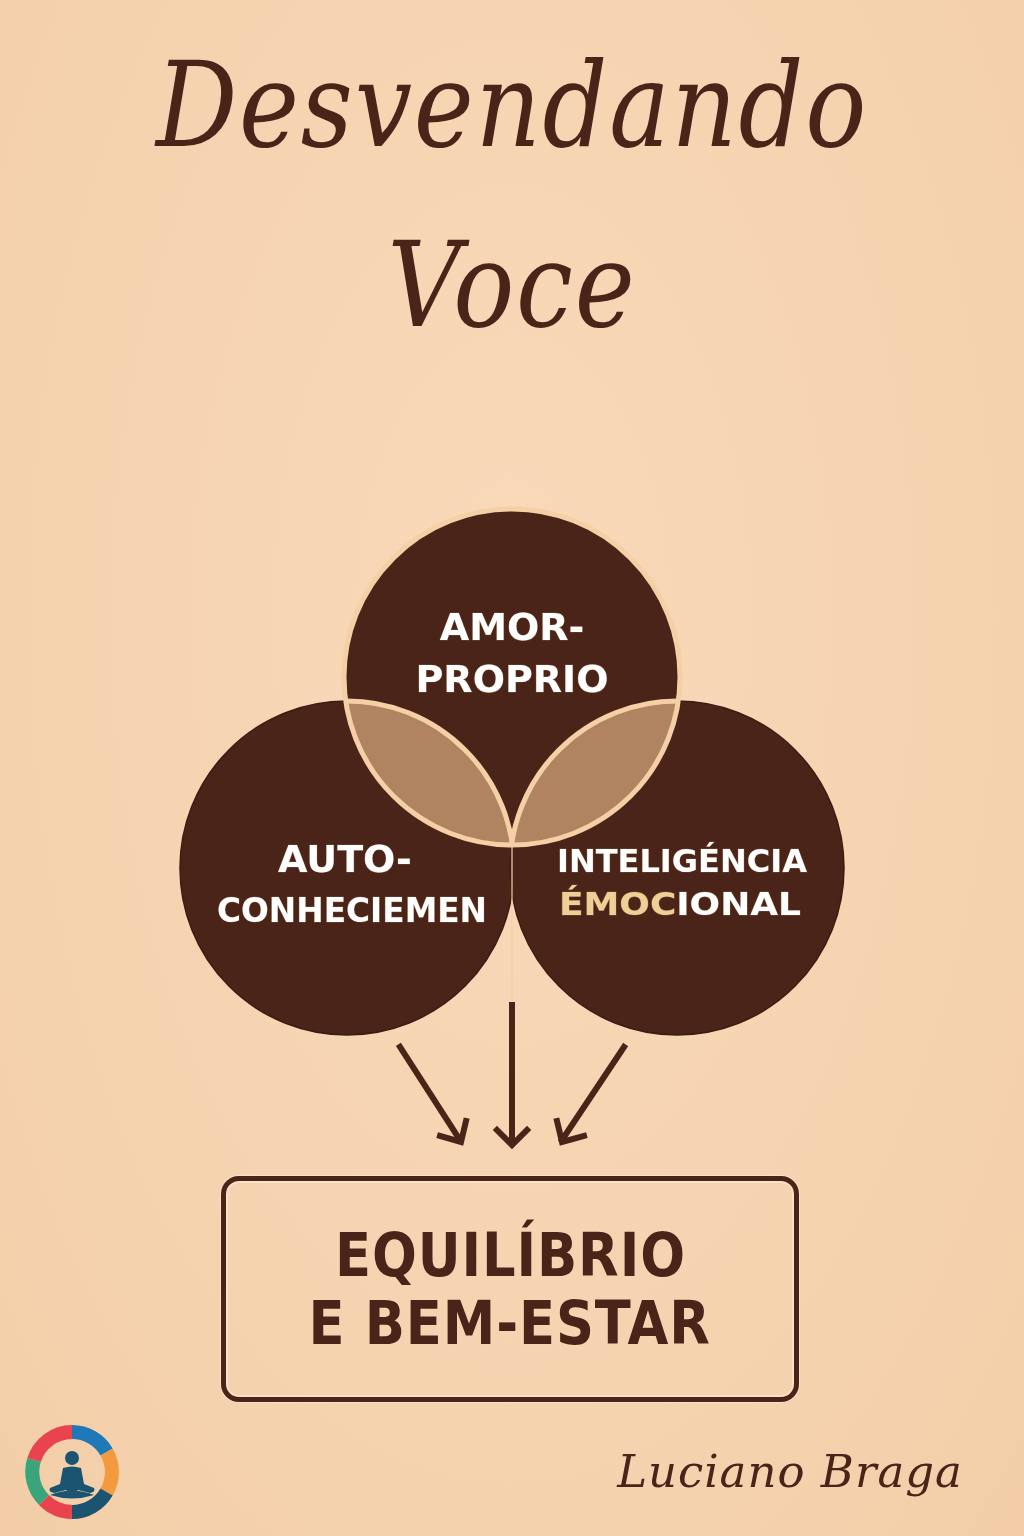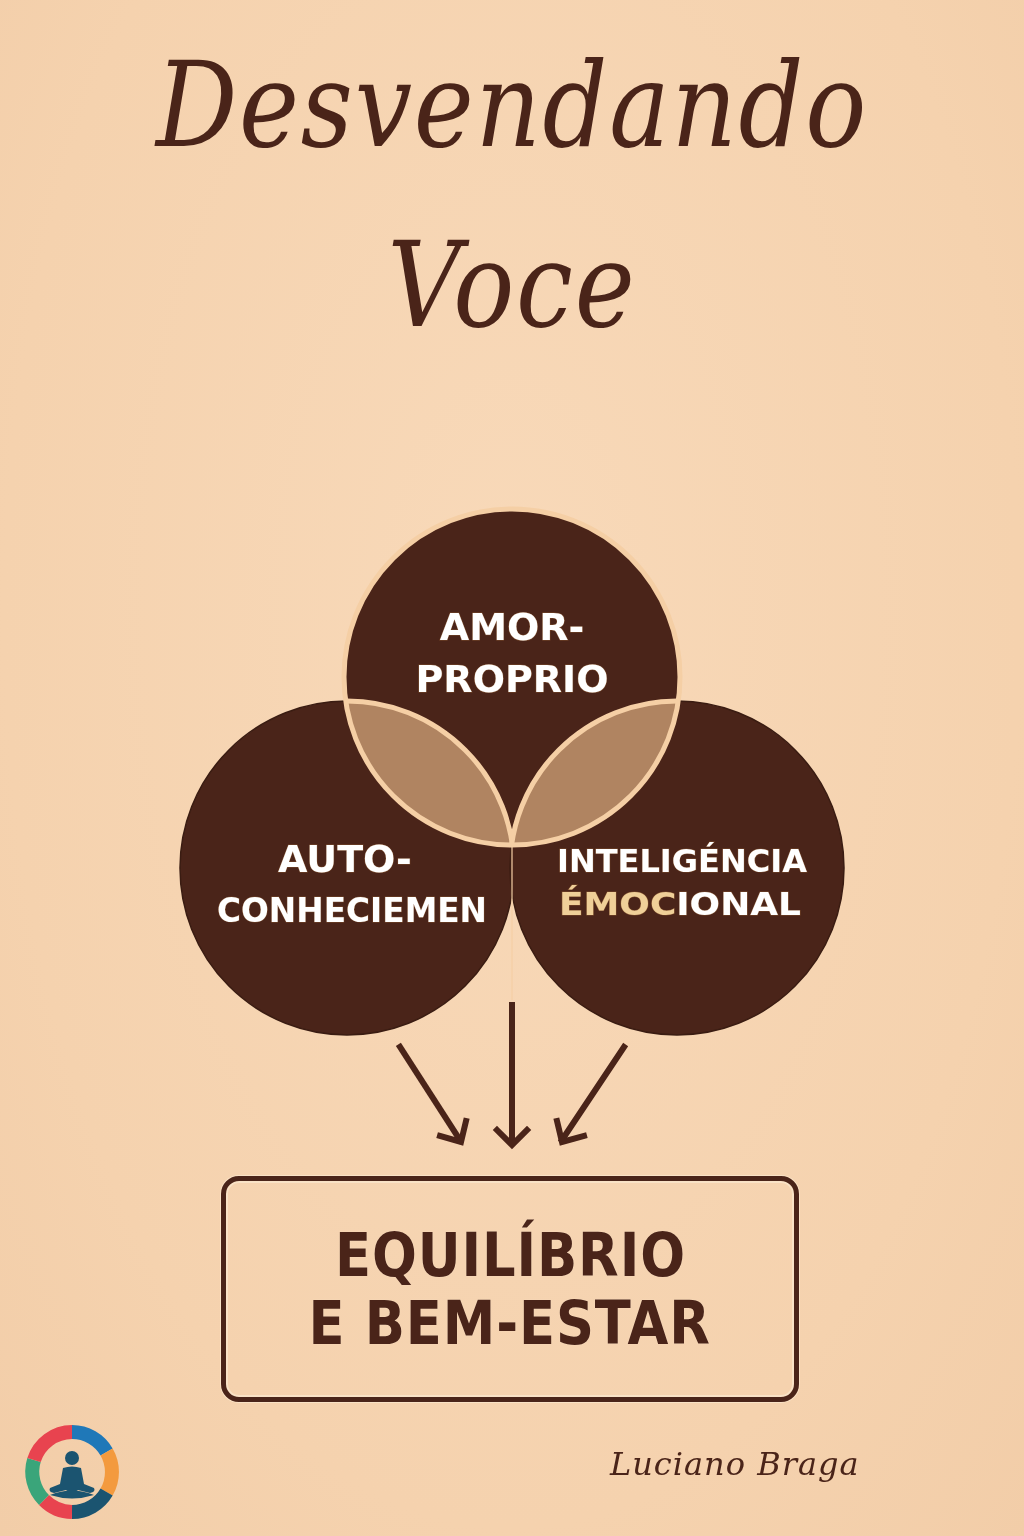--- a/index.html
+++ b/index.html
@@ -46,24 +46,24 @@
       color: #4a2419;
       font-size: 60px;
       line-height: 68px;
       letter-spacing: 1px;
       transform: scaleX(0.88);
       text-shadow: 0 0 1px #fbe6cc;
     }
     .logo { position: absolute; left: 22px; top: 1422px; width: 100px; height: 100px; }
     .author {
       position: absolute; left: 610px; top: 1445px; width: 360px;
-      text-align: left;
+      text-align: center;
       font-family: "DejaVu Serif", serif;
       font-style: italic;
-      font-size: 32px;
+      font-size: 45px;
       color: #4a2419;
       letter-spacing: 1px;
     }
   </style>
 </head>
 <body>
 
 <h1 class="title title-line1">Desvendando</h1>
 <h1 class="title title-line2">Voce</h1>
 

